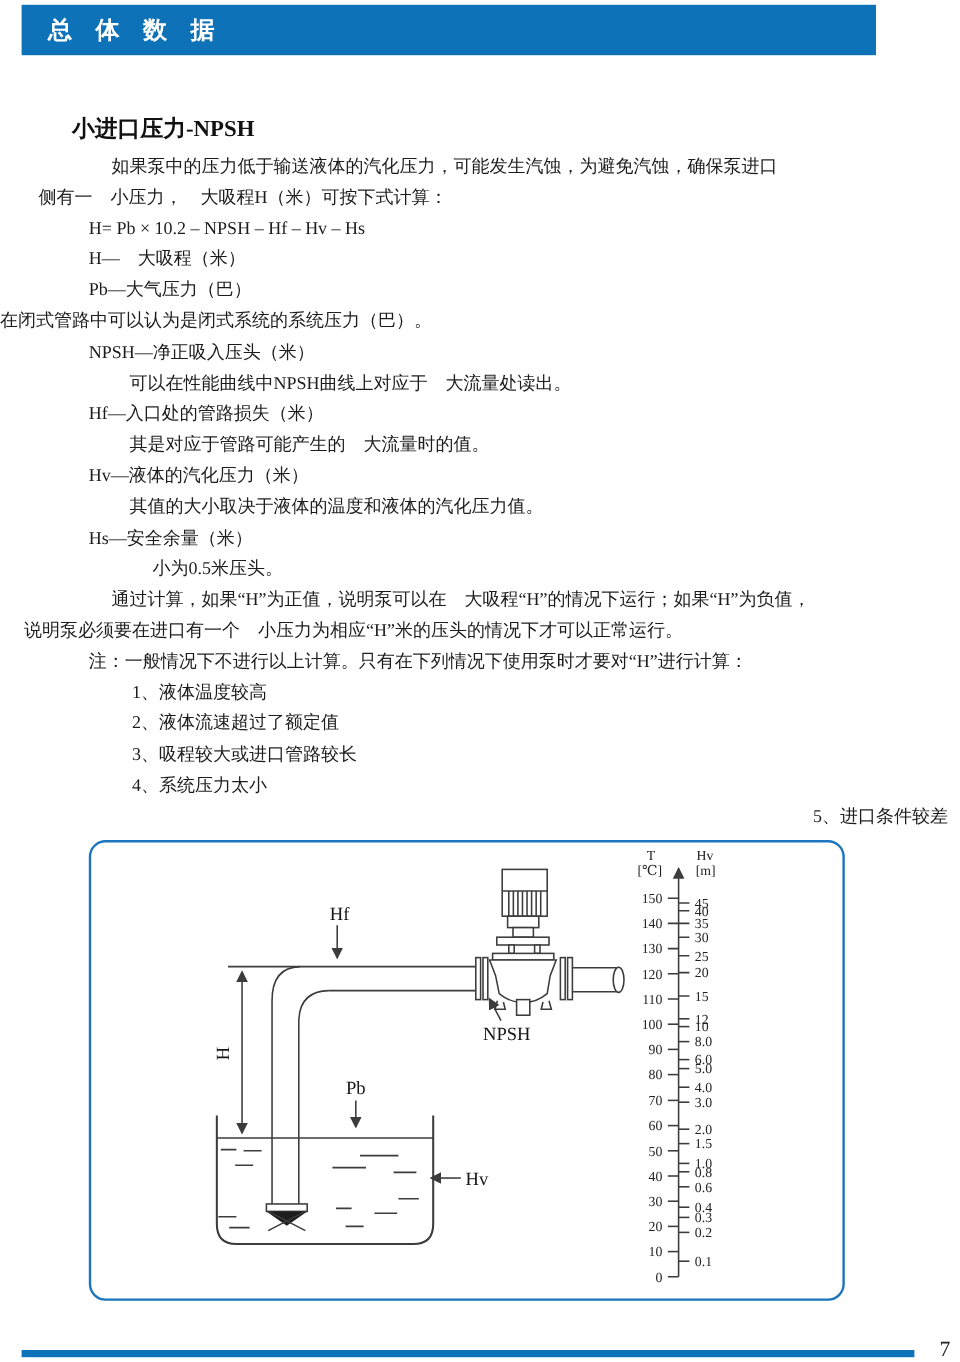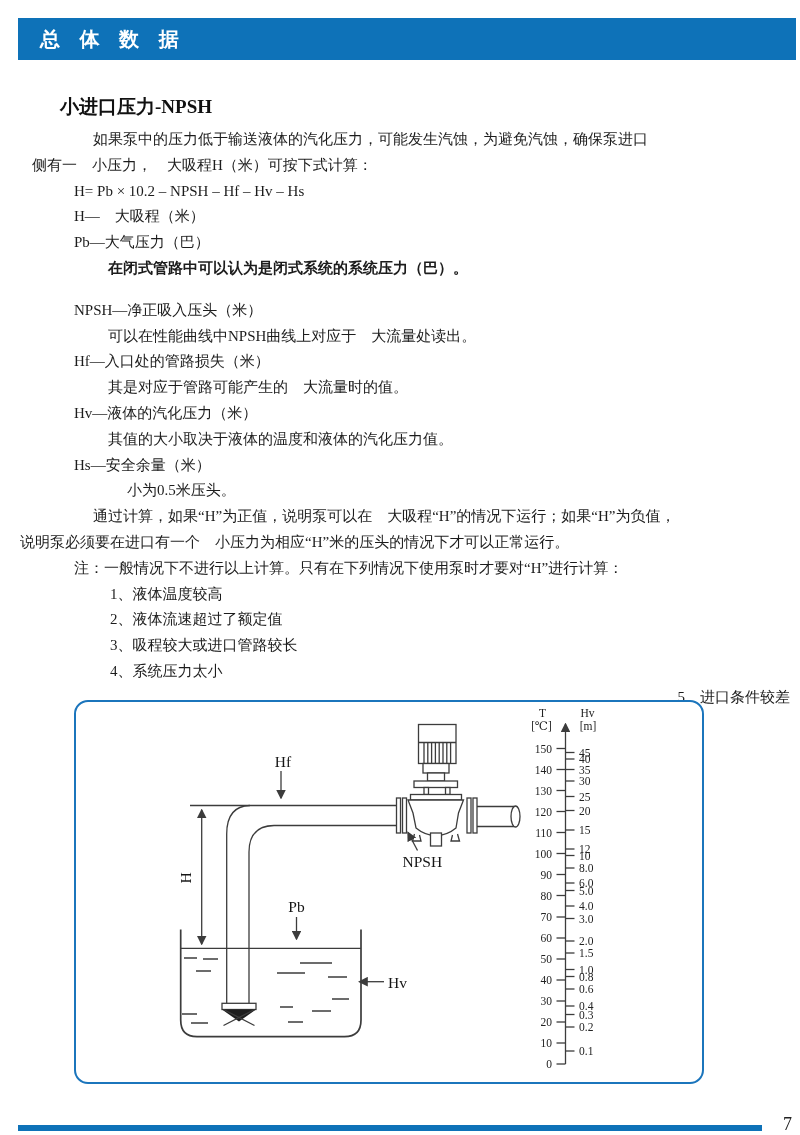--- a/index.html
+++ b/index.html
@@ -2,21 +2,21 @@
 <html><head>
 <meta charset="utf-8">
 <style>
   html,body{margin:0;padding:0;}
   body{
     width:800px;height:1135px;position:relative;background:#ffffff;
     font-family:"Liberation Serif","DejaVu Serif",serif;color:#1a1a1a;
     overflow:hidden;
   }
   .topbar{
-    position:absolute;left:18px;top:18px;width:778px;height:42px;
+    position:absolute;left:18px;top:4px;width:712px;height:42px;
     background:#0e72b8;display:flex;align-items:center;
   }
   .topbar-title{
     color:#ffffff;font-weight:bold;font-size:20px;letter-spacing:7px;
     padding-left:22px;font-family:"Liberation Sans","DejaVu Sans",sans-serif;
   }
   .sec-title{
     position:absolute;left:60px;top:94px;font-size:19px;font-weight:bold;color:#111;
   }
   .body-text{position:absolute;left:0;top:127px;width:790px;}
@@ -48,22 +48,22 @@
 </div>
 
 <div class="sec-title">小进口压力-NPSH</div>
 
 <div class="body-text">
     <div class="bline" style="padding-left: 93px;">如果泵中的压力低于输送液体的汽化压力，可能发生汽蚀，为避免汽蚀，确保泵进口</div>
     <div class="bline" style="padding-left: 32px;">侧有一　小压力，　大吸程H（米）可按下式计算：</div>
     <div class="bline" style="padding-left: 74px;">H= Pb × 10.2 – NPSH – Hf – Hv – Hs</div>
     <div class="bline" style="padding-left: 74px;">H—　大吸程（米）</div>
     <div class="bline" style="padding-left: 74px;">Pb—大气压力（巴）</div>
-    <div class="bline" style="padding-left: 108px; font-weight: bold;">在闭式管路中可以认为是闭式系统的系统压力（巴）。</div>
-    <div class="bline" style="padding-left: 74px; margin-top: 16px;">NPSH—净正吸入压头（米）</div>
+    <div class="bline" style="">在闭式管路中可以认为是闭式系统的系统压力（巴）。</div>
+    <div class="bline" style="padding-left: 74px;">NPSH—净正吸入压头（米）</div>
     <div class="bline" style="padding-left: 108px;">可以在性能曲线中NPSH曲线上对应于　大流量处读出。</div>
     <div class="bline" style="padding-left: 74px;">Hf—入口处的管路损失（米）</div>
     <div class="bline" style="padding-left: 108px;">其是对应于管路可能产生的　大流量时的值。</div>
     <div class="bline" style="padding-left: 74px;">Hv—液体的汽化压力（米）</div>
     <div class="bline" style="padding-left: 108px;">其值的大小取决于液体的温度和液体的汽化压力值。</div>
     <div class="bline" style="padding-left: 74px;">Hs—安全余量（米）</div>
     <div class="bline" style="padding-left: 127px;">小为0.5米压头。</div>
     <div class="bline" style="padding-left: 93px;">通过计算，如果“H”为正值，说明泵可以在　大吸程“H”的情况下运行；如果“H”为负值，</div>
     <div class="bline" style="padding-left: 20px;">说明泵必须要在进口有一个　小压力为相应“H”米的压头的情况下才可以正常运行。</div>
     <div class="bline" style="padding-left: 74px;">注：一般情况下不进行以上计算。只有在下列情况下使用泵时才要对“H”进行计算：</div>

